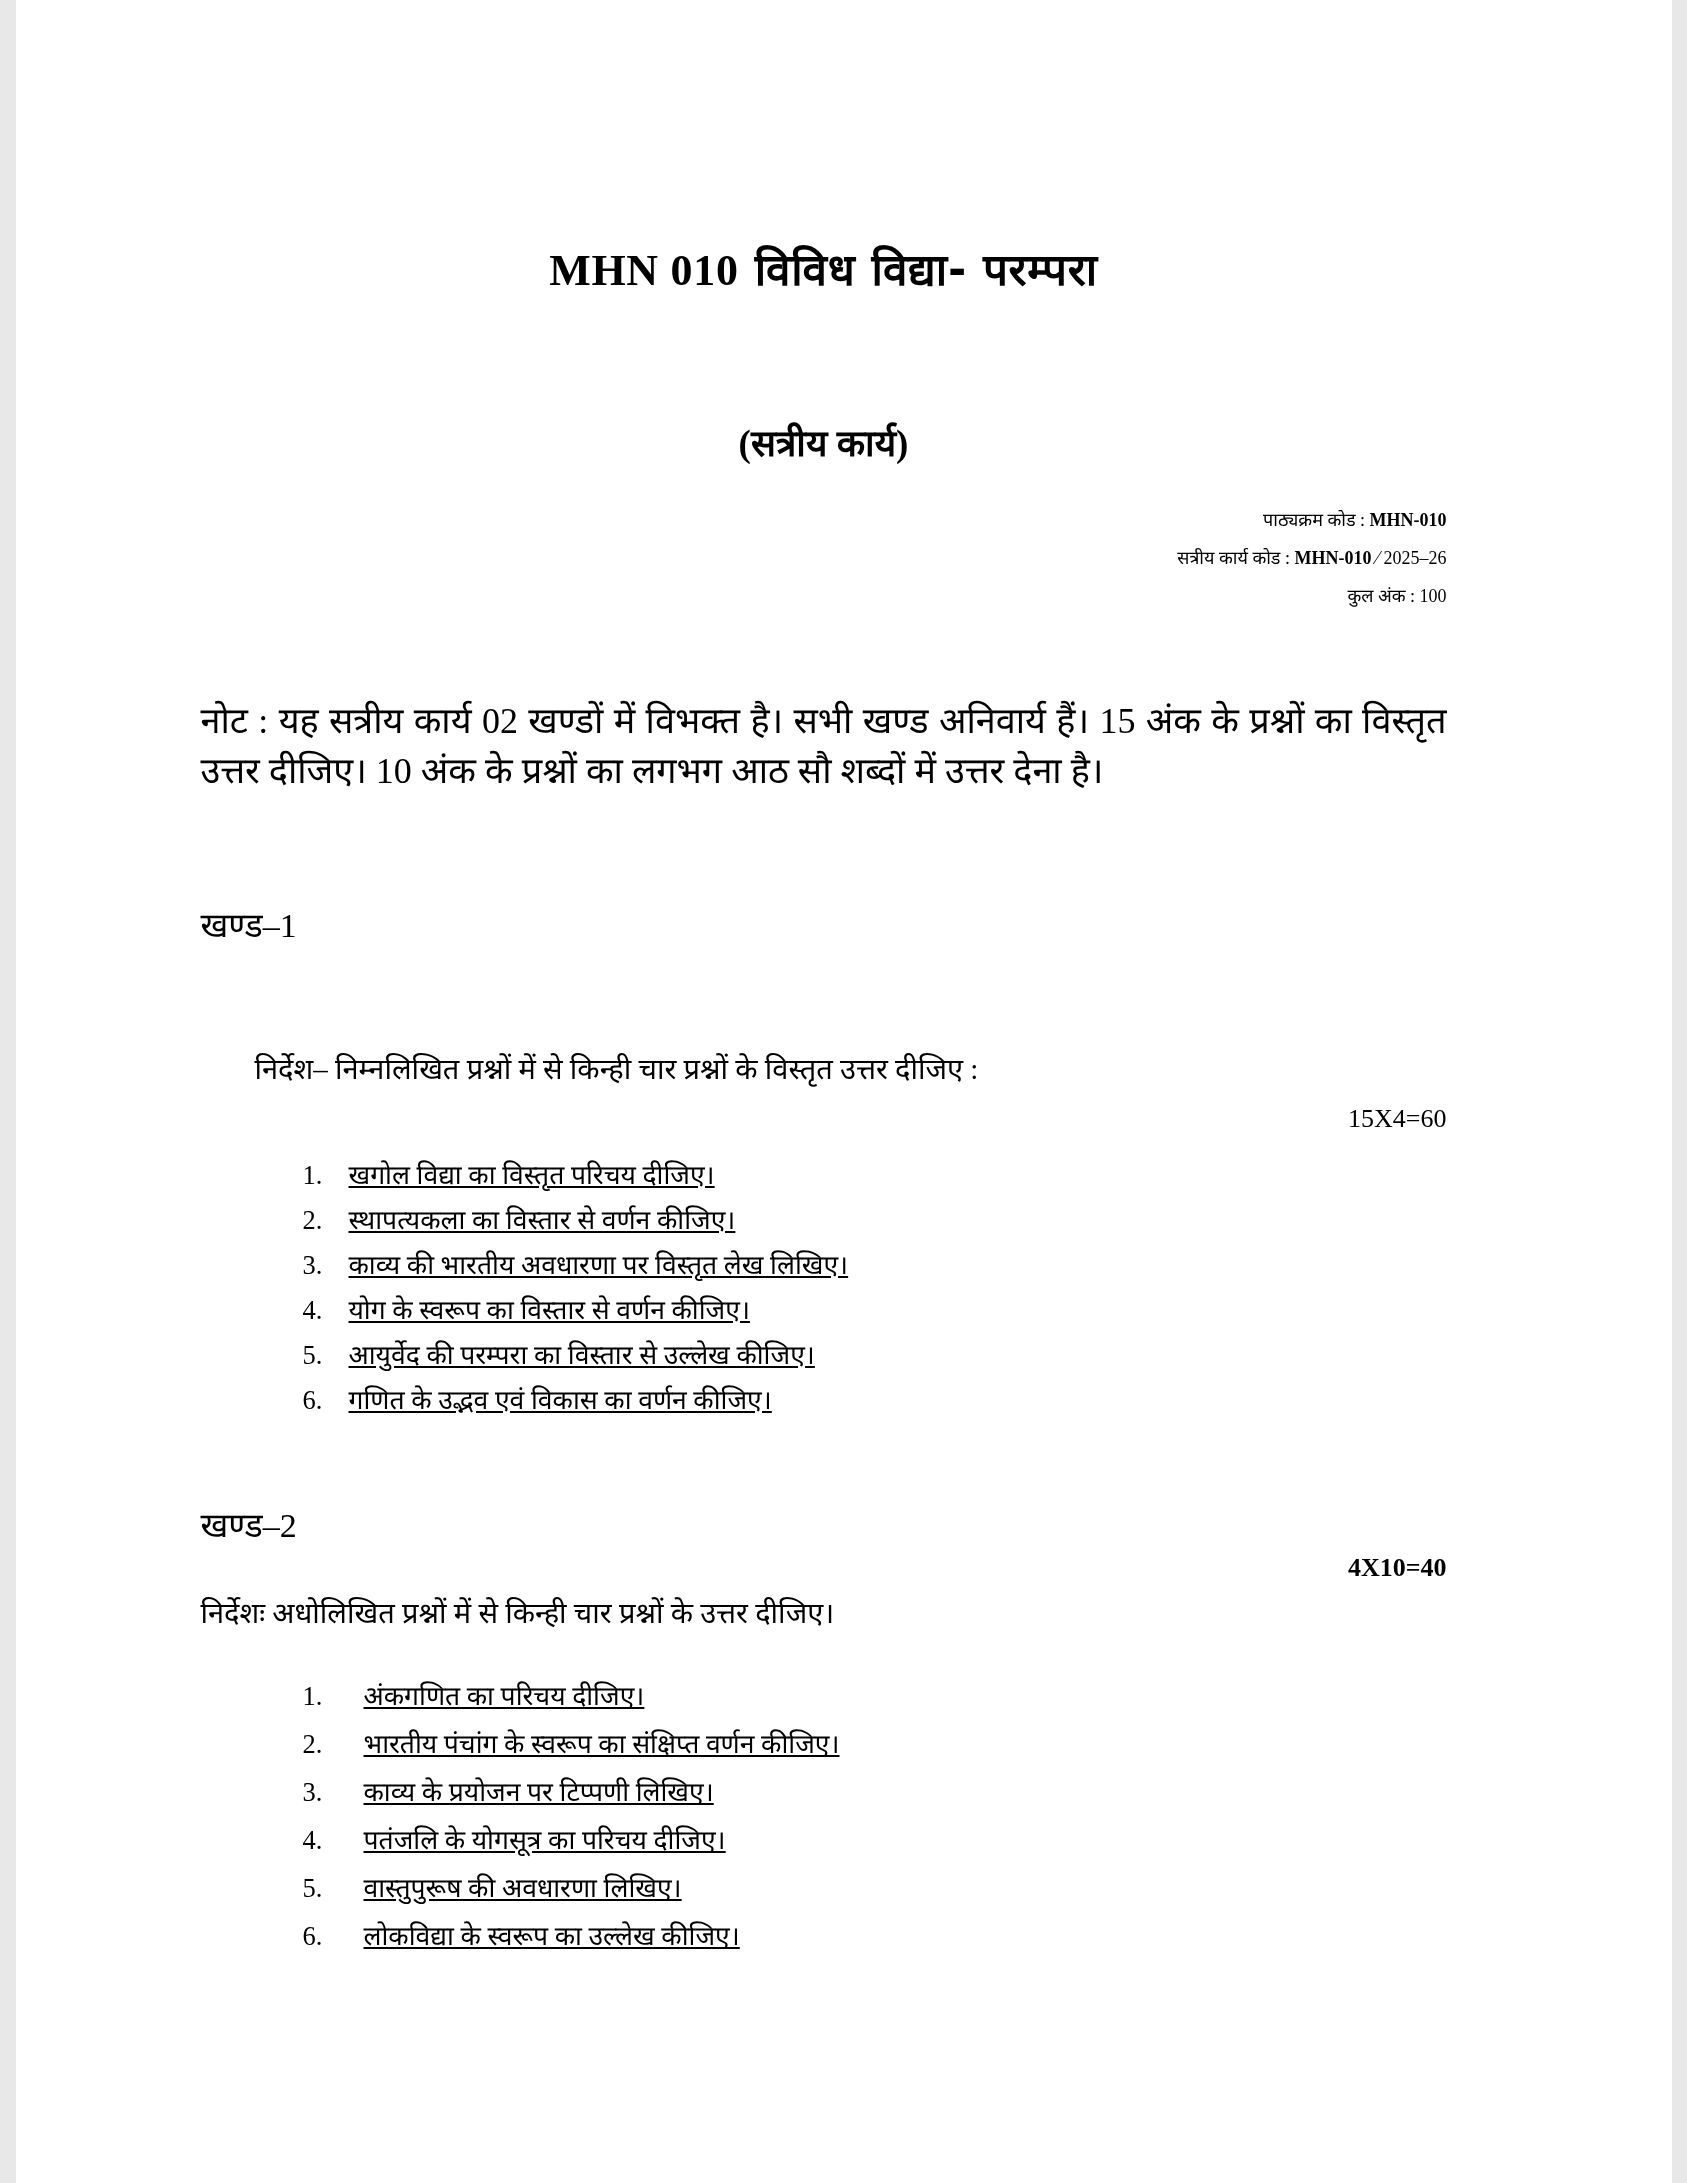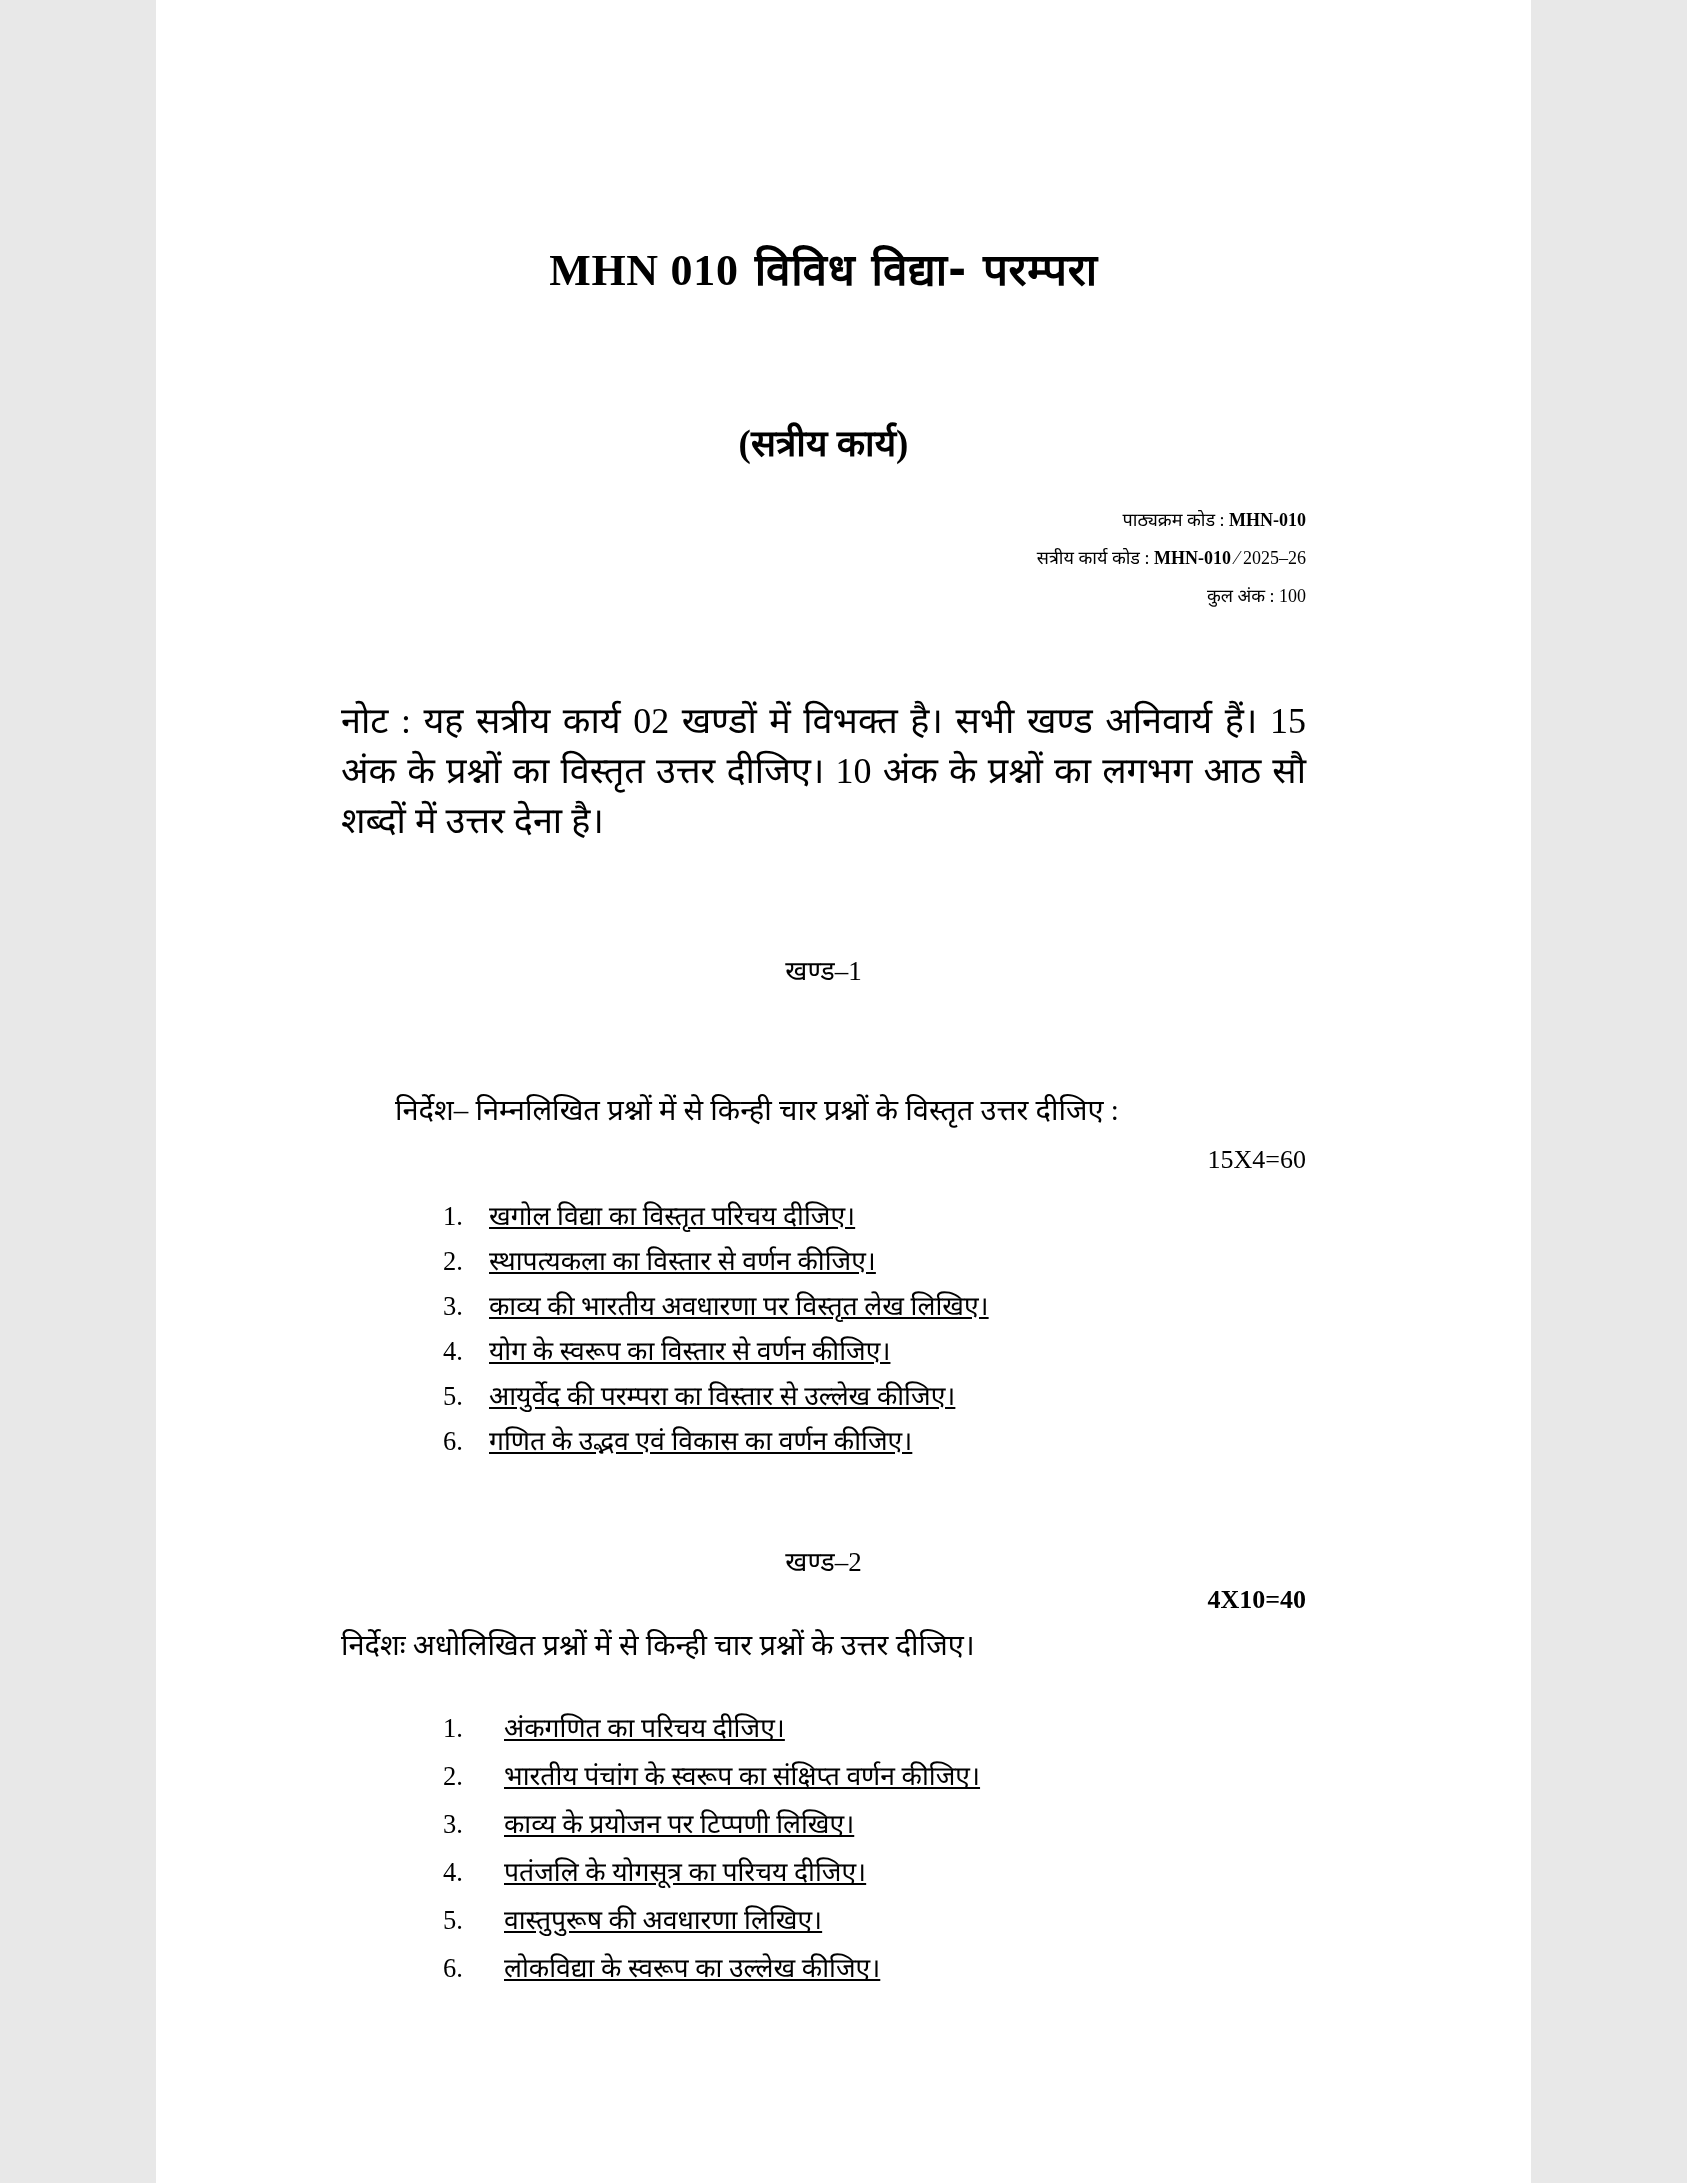--- a/index.html
+++ b/index.html
@@ -1,19 +1,19 @@
 <!DOCTYPE html>
 <html style="font-size:10.6px"><head>
 <meta charset="utf-8">
 <style>
   * { margin: 0; padding: 0; box-sizing: border-box; }
   html, body { background: #e8e8e8; }
   .page {
     position: relative;
-    width: 1375px;
+    width: 1656px;
     height: 2183px;
     margin: 0 auto;
     background: #ffffff;
     font-family: "Liberation Serif", "DejaVu Serif", serif;
     color: #000000;
     overflow: hidden;
   }
   .content {
     padding: 238px 225px 0 185px;
   }
@@ -38,22 +38,21 @@
     line-height: 38px;
   }
   .meta-code { font-weight: bold; }
   .note-para {
     margin-top: 81px;
     font-size: 36px;
     line-height: 50px;
     text-align: justify;
   }
   .section-heading {
-    text-align: center;
-    font-size: 27px;
+    font-size: 34px;
   }
   .sec1-heading { margin-top: 105px; }
   .instruction {
     margin-top: 101px;
     margin-left: 54px;
     font-size: 29px;
   }
   .marks-line {
     text-align: right;
     font-size: 26px;

